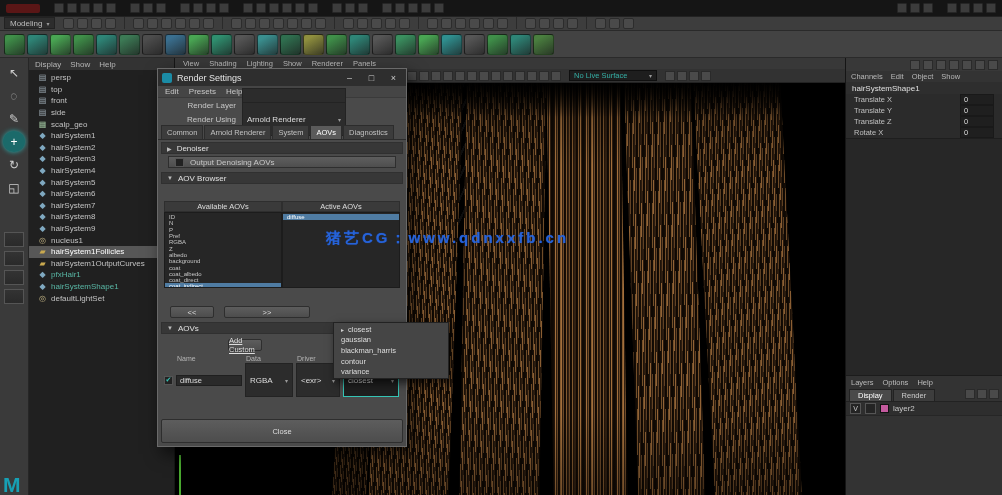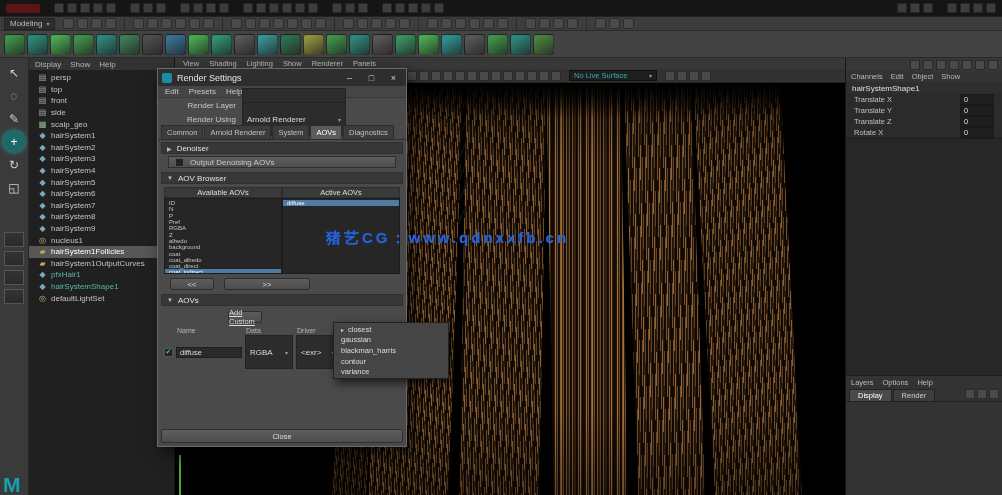--- a/index.html
+++ b/index.html
@@ -7,21 +7,21 @@
 body{font-family:"Liberation Sans",sans-serif;}
 .screen{position:relative;width:1002px;height:495px;background:#333;overflow:hidden;color:#c8c8c8;font-size:9px;}
 
 
 .titlebar{height:16px;background:#151515;display:flex;align-items:center;gap:14px;padding:0 6px;}
 .tb-badge{width:34px;height:9px;background:#5a1616;border-radius:2px;flex:0 0 auto;}
 .tb-left,.tb-right{display:flex;gap:14px;align-items:center;}
 .spacer{flex:1;}
 .icon-group{display:flex;gap:3px;align-items:center;}
 .mini-icon{width:10px;height:10px;background:#3c3c3c;border:1px solid #262626;border-radius:1px;display:inline-block;}
-.statusline{height:15px;background:#3d3d3d;border-top:1px solid #222;border-bottom:1px solid #2a2a2a;display:flex;align-items:center;gap:8px;padding:0 4px;}
+.statusline{height:15px;background:#3d3d3d;border-top:1px solid #222;border-bottom:1px solid #2a2a2a;display:flex;align-items:flex-start;gap:8px;padding:0 4px;}
 .menuset{display:flex;align-items:center;gap:4px;background:#2d2d2d;border:1px solid #222;height:12px;padding:0 5px;font-size:8px;color:#bbb;}
 .sl-icons{display:flex;gap:8px;align-items:center;}
 .sl-icon{width:11px;height:11px;background:#4a4a4a;border:1px solid #2c2c2c;border-radius:2px;display:inline-block;}
 .sl-sep{width:1px;height:12px;background:#2a2a2a;display:inline-block;}
 .shelf{height:27px;background:#434343;display:flex;align-items:center;padding:0 4px;border-bottom:1px solid #2a2a2a;}
 .shelf-icons{display:flex;gap:2px;align-items:center;}
 .shelf-icon{width:21px;height:21px;border-radius:3px;border:1px solid rgba(0,0,0,.45);display:inline-block;}
 
 
 .main{display:flex;height:437px;}
@@ -94,38 +94,38 @@
 .dlg-row .lbl{width:72px;text-align:right;color:#c8c8c8;}
 .dd{height:11px;background:#2c2c2c;border:1px solid #232323;display:flex;align-items:center;justify-content:space-between;padding:16px 4px;color:#ddd;min-width:104px;gap:4px;}
 .arrow{font-size:6px;color:#999;}
 .dlg-tabs{height:14px;display:flex;align-items:flex-end;padding:0 3px;gap:1px;border-bottom:1px solid #2c2c2c;flex:0 0 auto;}
 .dlg-tab{padding:2px 5px;background:#3c3c3c;border:1px solid #2c2c2c;border-bottom:none;font-size:7.5px;color:#c0c0c0;white-space:nowrap;}
 .dlg-tab.active{background:#5b5b5b;color:#fff;}
 .section{height:12px;background:#373737;display:flex;align-items:center;gap:5px;padding:0 5px;color:#e0e0e0;margin:2px 3px 0;border:1px solid #303030;font-size:8px;flex:0 0 auto;}
 .tri{font-size:6px;color:#bbb;}
 .denoise-row{margin:2px 10px;height:12px;background:linear-gradient(#5e5e5e,#4e4e4e);border:1px solid #2e2e2e;display:flex;align-items:center;gap:6px;padding:0 6px;flex:0 0 auto;}
 .checkbox{width:9px;height:9px;background:#222;border:1px solid #555;display:inline-flex;align-items:center;justify-content:center;color:#35c4b5;font-size:7px;}
-.browser{display:flex;gap:0;padding:3px 6px;flex:0 0 auto;}
+.browser{display:flex;gap:0;padding:17px 6px;flex:0 0 auto;}
 .b-col{flex:1;display:flex;flex-direction:column;}
 .b-head{height:11px;background:#3a3a3a;border:1px solid #2e2e2e;display:flex;align-items:center;justify-content:center;font-size:7.5px;color:#ddd;}
 .b-list{height:76px;background:#262626;border:1px solid #1c1c1c;overflow:hidden;padding-top:1px;}
 .b-item{height:6.3px;display:flex;align-items:center;padding:0 4px;font-size:6px;color:#c5c5c5;line-height:6px;}
 .b-item.selected{background:#4f7ca3;color:#fff;}
 .btn{background:linear-gradient(#5d5d5d,#4d4d4d);border:1px solid #2e2e2e;color:#ddd;display:inline-flex;align-items:center;justify-content:center;font-size:7.5px;height:12px;border-radius:2px;}
 .btn-row{display:flex;gap:10px;padding:1px 12px 2px;flex:0 0 auto;}
 .btn.small{width:44px;}
 .btn.wide{width:86px;}
 .add-row{padding:2px 0 2px 70px;flex:0 0 auto;}
 .btn.addc{width:34px;text-decoration:underline;}
 .aov-columns{display:flex;gap:3px;padding:2px 6px 0 19px;font-size:7px;color:#b5b5b5;flex:0 0 auto;}
 .aov-row{display:flex;gap:3px;align-items:center;padding:1px 6px;flex:0 0 auto;}
 .field{height:11px;background:#2a2a2a;border:1px solid #1f1f1f;display:inline-flex;align-items:center;padding:0 3px;color:#ddd;font-size:7.5px;}
 .dd.open{background:#1f1f1f;border-color:#35c4b5;}
 .dlg-fill{flex:1;}
-.close-btn{height:14px;margin:2px 3px 3px;flex:0 0 auto;}
+.close-btn{height:24px;margin:2px 3px 3px;flex:0 0 auto;}
 
 
 .popup{position:absolute;left:333px;top:322px;width:116px;background:#454545;border:1px solid #222;box-shadow:3px 4px 9px rgba(0,0,0,.65);z-index:30;padding:1px 0;}
 .popup-item{height:10.6px;display:flex;align-items:center;gap:4px;padding:0 7px;font-size:7.5px;color:#ddd;}
 .popup-arrow{font-size:6px;color:#ccc;}
 .watermark{position:absolute;left:326px;top:229px;z-index:40;font-size:15px;font-weight:bold;letter-spacing:3px;color:#2769e8;opacity:.92;text-shadow:0 0 1px #1b4ab0;white-space:nowrap;}
 .maya-logo{position:absolute;left:3px;bottom:0;z-index:15;font-size:21px;font-weight:bold;color:#17a0b4;line-height:1;}
 </style>
 </head>
 <body>
@@ -507,20 +507,26 @@
               <div class="lyr-tab active">Display</div>
               <div class="lyr-tab">Render</div>
             </div>
           <div class="lyr-tab-icons">
               <span class="vp-icon"></span>
               <span class="vp-icon"></span>
               <span class="vp-icon"></span>
             </div>
         </div>
         <div>
+            <div class="lyr-row">
+              <span class="v-box">V</span>
+              <span class="v-box"></span>
+              <span class="swatch" style="background: rgb(196, 90, 158);"></span>
+              <span>layer2</span>
+            </div>
           </div>
       </div>
     </div>
   </div>
 
   <div class="dialog">
     <div class="dlg-title">
       <span class="app-icon"></span>
       <span class="t">Render Settings</span>
       <span class="win-btn">–</span>

